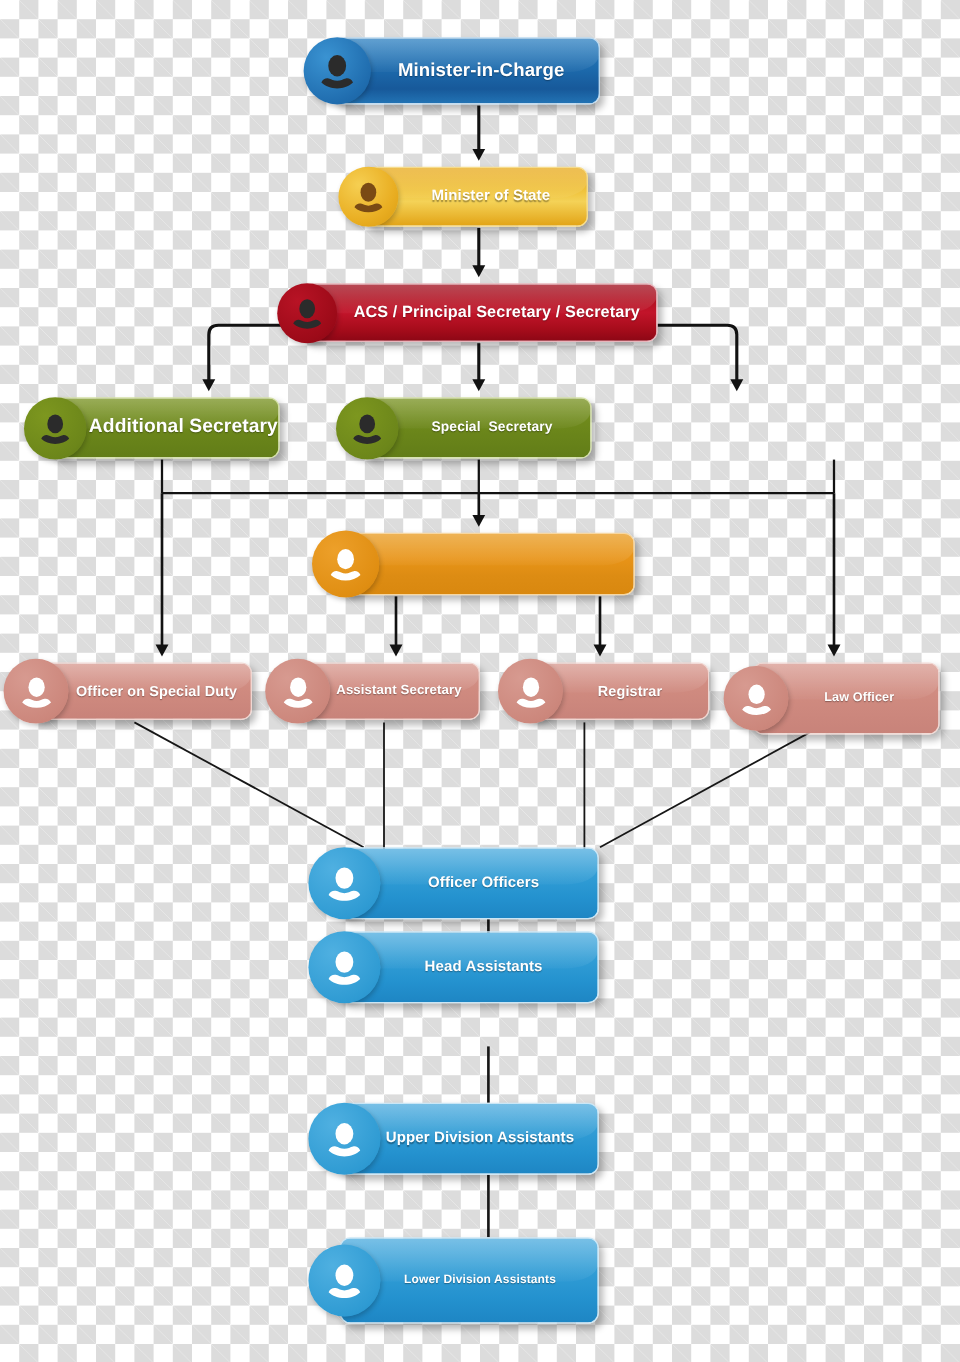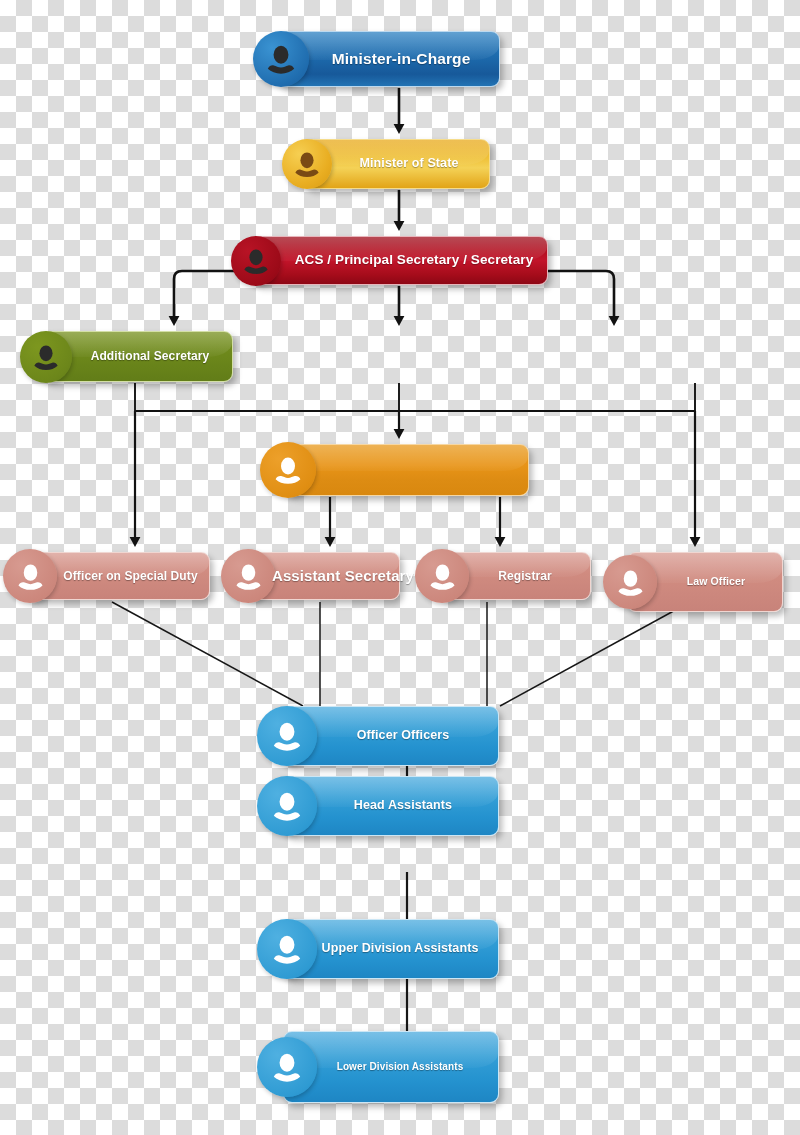--- a/index.html
+++ b/index.html
@@ -221,33 +221,45 @@
       <svg viewBox="0 0 32 32" style="width:30px;height:30px;">
           <g fill="#2b2b2b">
             <ellipse cx="16" cy="12" rx="7" ry="8.4"></ellipse>
             <path d="M3.6 25.2c1.1-2.6 3.4-3.6 5.6-3.2 2.2.4 4 1.9 6.8 1.9s4.6-1.5 6.8-1.9c2.2-.4 4.5.6 5.6 3.2-3 2.9-7.4 4.6-12.4 4.6S6.6 28.1 3.6 25.2z"></path>
           </g>
         </svg>
     </span>
     <span class="label" style="padding-left:34px;">ACS / Principal Secretary / Secretary</span>
   </div>
 
-  <div class="node t-olive" style="left:43px; top:331px; width:190px; height:51px; font-size:12px;justify-content:flex-end;">
+  <div class="node t-olive" style="left:43px; top:331px; width:190px; height:51px; font-size:16px;justify-content:flex-end;">
     <span class="sheen"></span>
     <span class="av" style="width:52px;height:52px;left:-24px;">
       <svg viewBox="0 0 32 32" style="width:30px;height:30px;">
           <g fill="#2b2b2b">
             <ellipse cx="16" cy="12" rx="7" ry="8.4"></ellipse>
             <path d="M3.6 25.2c1.1-2.6 3.4-3.6 5.6-3.2 2.2.4 4 1.9 6.8 1.9s4.6-1.5 6.8-1.9c2.2-.4 4.5.6 5.6 3.2-3 2.9-7.4 4.6-12.4 4.6S6.6 28.1 3.6 25.2z"></path>
           </g>
         </svg>
     </span>
     <span class="label">Additional Secretary</span>
   </div>
 
+  <div class="node t-olive" style="left:303px; top:331px; width:190px; height:51px; font-size:11.5px;">
+    <span class="sheen"></span>
+    <span class="av" style="width:52px;height:52px;left:-24px;">
+      <svg viewBox="0 0 32 32" style="width:30px;height:30px;">
+          <g fill="#2b2b2b">
+            <ellipse cx="16" cy="12" rx="7" ry="8.4"></ellipse>
+            <path d="M3.6 25.2c1.1-2.6 3.4-3.6 5.6-3.2 2.2.4 4 1.9 6.8 1.9s4.6-1.5 6.8-1.9c2.2-.4 4.5.6 5.6 3.2-3 2.9-7.4 4.6-12.4 4.6S6.6 28.1 3.6 25.2z"></path>
+          </g>
+        </svg>
+    </span>
+    <span class="label">Special  Secretary</span>
+  </div>
 
 
   <div class="node t-orange" style="left:285px; top:444px; width:244px; height:52px; font-size:15px;">
     <span class="sheen"></span>
     <span class="av" style="width:56px;height:56px;left:-26px;">
       <svg viewBox="0 0 32 32" style="width:32px;height:32px;">
           <g fill="#ffffff">
             <ellipse cx="16" cy="12" rx="7" ry="8.4"></ellipse>
             <path d="M3.6 25.2c1.1-2.6 3.4-3.6 5.6-3.2 2.2.4 4 1.9 6.8 1.9s4.6-1.5 6.8-1.9c2.2-.4 4.5.6 5.6 3.2-3 2.9-7.4 4.6-12.4 4.6S6.6 28.1 3.6 25.2z"></path>
           </g>
@@ -261,21 +273,21 @@
       <svg viewBox="0 0 32 32" style="width:31px;height:31px;">
           <g fill="#ffffff">
             <ellipse cx="16" cy="12" rx="7" ry="8.4"></ellipse>
             <path d="M3.6 25.2c1.1-2.6 3.4-3.6 5.6-3.2 2.2.4 4 1.9 6.8 1.9s4.6-1.5 6.8-1.9c2.2-.4 4.5.6 5.6 3.2-3 2.9-7.4 4.6-12.4 4.6S6.6 28.1 3.6 25.2z"></path>
           </g>
         </svg>
     </span>
     <span class="label">Officer on Special Duty</span>
   </div>
 
-  <div class="node t-rose" style="left:245px; top:552px; width:155px; height:48px; font-size:15px;">
+  <div class="node t-rose" style="left:245px; top:552px; width:155px; height:48px; font-size:11px;">
     <span class="sheen"></span>
     <span class="av" style="width:54px;height:54px;left:-25px;">
       <svg viewBox="0 0 32 32" style="width:31px;height:31px;">
           <g fill="#ffffff">
             <ellipse cx="16" cy="12" rx="7" ry="8.4"></ellipse>
             <path d="M3.6 25.2c1.1-2.6 3.4-3.6 5.6-3.2 2.2.4 4 1.9 6.8 1.9s4.6-1.5 6.8-1.9c2.2-.4 4.5.6 5.6 3.2-3 2.9-7.4 4.6-12.4 4.6S6.6 28.1 3.6 25.2z"></path>
           </g>
         </svg>
     </span>
     <span class="label" style="padding-left:26px;">Assistant Secretary</span>

